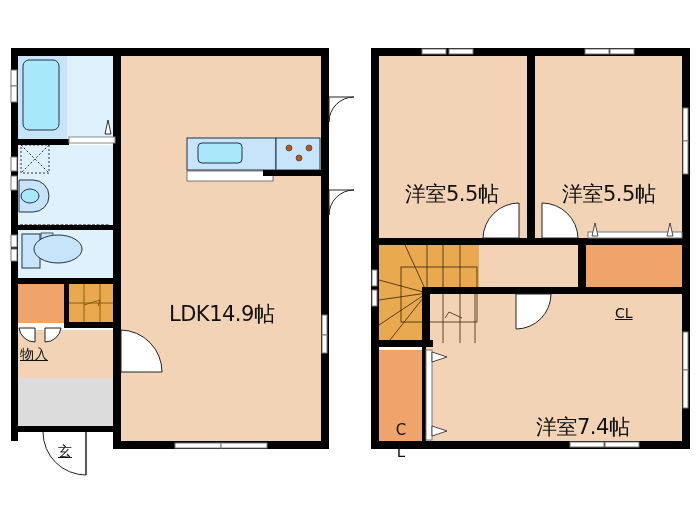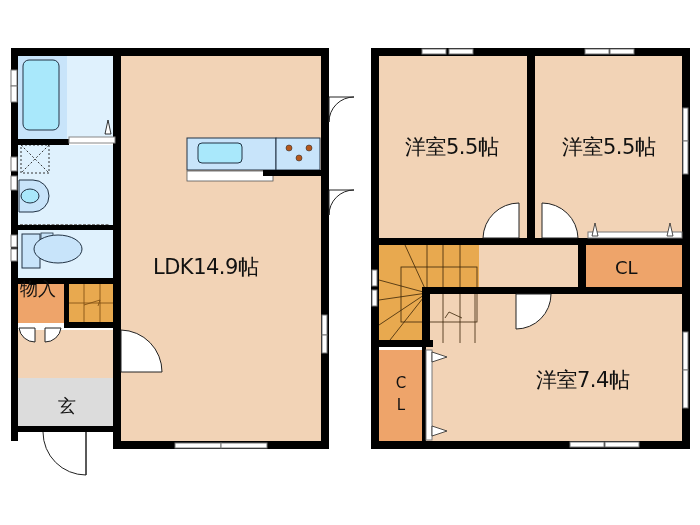--- a/index.html
+++ b/index.html
@@ -1,20 +1,20 @@
 <!DOCTYPE html>
 <html><head>
 <meta charset="utf-8">
 <style>
   html, body { margin: 0; padding: 0; background: #ffffff; }
   body { width: 700px; height: 525px; overflow: hidden; position: relative; font-family: "DejaVu Sans", sans-serif; }
   svg { position: absolute; left: 0; top: 0; }
-  .room-label { position: absolute; font-family: "DejaVu Sans", sans-serif; color: #111; white-space: nowrap; line-height: 1; }
+  .room-label { position: absolute; font-family: "DejaVu Sans", sans-serif; color: #111; white-space: nowrap; line-height: 1; margin-top: 47px; }
   .big { font-size: 21px; letter-spacing: -0.5px; }
-  .small { font-size: 18px; }
+  .small { font-size: 14px; text-decoration: underline; }
   .cl-v { font-size: 15px; text-align: center; line-height: 22px; }
 </style>
 </head>
 <body>
 
 <svg width="700" height="525" viewBox="0 0 700 525">
 
   <g>
 
     <rect x="120" y="55" width="203" height="388" fill="#f2d3b6"></rect>
@@ -157,22 +157,22 @@
     </g>
 
     <g fill="#fff" stroke="#222" stroke-width="1">
       <path d="M519,203 v35 h-36 a36,36 0 0 1 36,-35 z"></path>
       <path d="M542,203 v35 h36 a36,36 0 0 0 -36,-35 z"></path>
       <path d="M516,294 v35 a35,35 0 0 0 35,-35 z"></path>
     </g>
   </g>
 </svg>
 
-<div class="room-label big" style="left:153px;top:257px;">LDK14.9帖</div>
-<div class="room-label small" style="left:20px;top:280px;">物入</div>
+<div class="room-label big" style="left:169px;top:257px;">LDK14.9帖</div>
+<div class="room-label small" style="left:20px;top:300px;">物入</div>
 <div class="room-label small" style="left:58px;top:397px;">玄</div>
 <div class="room-label big" style="left:405px;top:137px;">洋室5.5帖</div>
 <div class="room-label big" style="left:562px;top:137px;">洋室5.5帖</div>
 <div class="room-label big" style="left:536px;top:370px;">洋室7.4帖</div>
 <div class="room-label small" style="left:615px;top:259px;">CL</div>
 <div class="room-label cl-v" style="left:393px;top:372px;width:16px;">
   <div>C</div>
   <div>L</div>
 </div>
 

